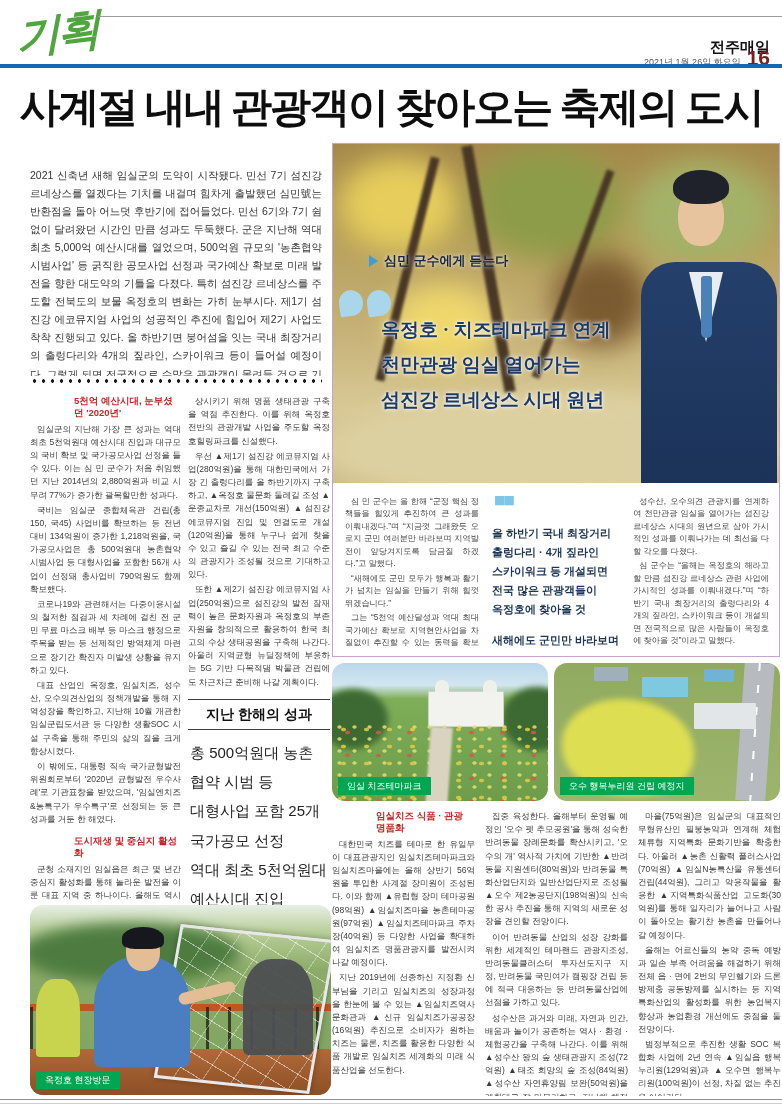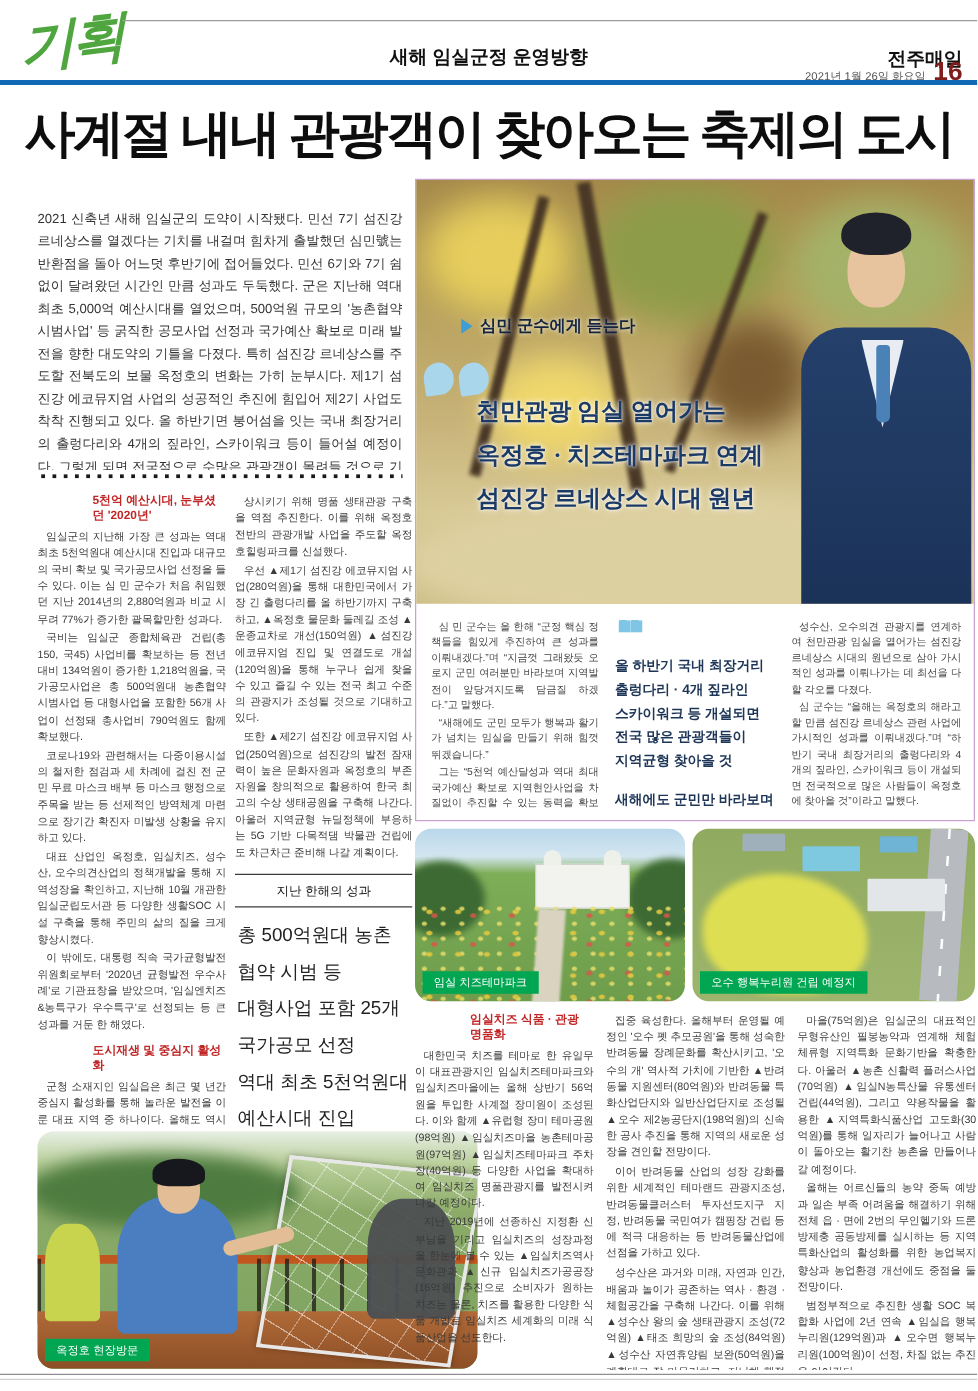--- a/index.html
+++ b/index.html
@@ -24,21 +24,21 @@
   .dots{position:absolute;left:30px;top:378px;width:292px;height:6px;
         background-image:radial-gradient(circle,#1a1a1a 1.6px,transparent 1.9px);
         background-size:9px 6px;background-repeat:repeat-x;}
   
   .colblock{position:absolute;overflow:hidden;}
   .colblock p{margin:0 0 2px 0;font-size:8.5px;line-height:1.55;text-align:justify;color:#3a3a3a;text-indent:7px;}
   .sec-h{margin:9px 0 3px 0;font-size:9.5px;font-weight:bold;color:#c22727;line-height:1.3;padding-left:44px;}
   .sec-h.first{margin-top:0;}
   
   .infobox{border-top:1.5px solid #3c3c3c;margin-top:10px;}
-  .infobox .ib-title{text-align:center;font-size:10px;font-weight:normal;color:#111;
+  .infobox .ib-title{text-align:center;font-size:14px;font-weight:bold;color:#111;
                      padding:6px 0 5px 0;border-bottom:1.5px solid #3c3c3c;}
   .infobox .ib-lines{padding:8px 2px 4px 2px;}
   .infobox .ib-lines div{font-size:15px;line-height:1.95;color:#222;}
   
   .iv-box{position:absolute;left:332px;top:143px;width:448px;height:514px;border:1px solid #c7a4cd;background:#fff;box-sizing:border-box;}
   .iv-photo{position:absolute;left:0;right:0;top:0;height:339px;overflow:hidden;
             background:linear-gradient(180deg,#a5894b 0%,#b7a05c 28%,#c6b177 55%,#d8c995 78%,#cfc08a 100%);}
   .blob{position:absolute;border-radius:50%;filter:blur(14px);}
   .trunk{position:absolute;background:#4a3826;filter:blur(1.5px);}
   .man-suit{position:absolute;left:308px;top:118px;width:136px;height:230px;background:linear-gradient(180deg,#24406b,#1b3258);border-radius:34px 34px 0 0;}
@@ -76,21 +76,21 @@
   .flowers{position:absolute;left:0;right:0;top:58px;bottom:0;
      background-image:radial-gradient(#e9cb3f 2px,transparent 3px),radial-gradient(#d8584a 2px,transparent 3px),radial-gradient(#eadf6d 1.6px,transparent 2.6px);
      background-size:23px 17px,31px 23px,15px 12px;opacity:.85;}
   .path{position:absolute;left:96px;top:64px;width:22px;height:80px;background:#d9d3c0;transform:rotate(4deg);filter:blur(1px);}
   .ph-osu{left:554px;top:663px;width:226px;height:138px;background:linear-gradient(180deg,#90ab60 0%,#9db46c 100%);}
   .yfield{position:absolute;left:8px;top:36px;width:132px;height:96px;background:#dede52;border-radius:45% 55% 40% 50%;filter:blur(3px);}
   .road{position:absolute;right:10px;top:0;width:30px;height:138px;background:#b7bbc0;transform:rotate(4deg);
      background-image:repeating-linear-gradient(180deg,#fff 0 8px,transparent 8px 22px);background-size:2px 100%;background-position:14px 0;background-repeat:no-repeat,repeat;}
   .bld{position:absolute;border-radius:1px;}
   
-  .ph-okj{left:30px;top:905px;width:352px;height:190px;
+  .ph-okj{left:30px;top:905px;width:301px;height:190px;
      background:linear-gradient(180deg,#e7efe4 0%,#b9cf9a 14%,#8cab68 34%,#7ba25f 100%);}
   .mtn{position:absolute;left:-10px;top:18px;width:220px;height:60px;background:#4e7c40;border-radius:50%;filter:blur(7px);}
   .deck{position:absolute;left:0;bottom:0;width:100%;height:46px;background:linear-gradient(180deg,#b06a38,#8d4f26);}
   .rail{position:absolute;left:0;bottom:36px;width:100%;height:52px;
      background-image:repeating-linear-gradient(90deg,rgba(30,25,20,.75) 0 3px,transparent 3px 22px);}
   .railbar{position:absolute;left:0;bottom:84px;width:100%;height:7px;background:#c2561f;}
   .mappanel{position:absolute;right:8px;top:26px;width:150px;height:150px;transform:rotate(10deg) skewY(-4deg);
      background:linear-gradient(135deg,#58a085 0%,#7fb98a 40%,#4d8f74 70%,#6aae83 100%);
      border:3px solid #e8e8e8;box-shadow:0 0 6px rgba(0,0,0,.3);
      background-image:repeating-linear-gradient(25deg,rgba(255,255,255,.5) 0 1px,transparent 1px 18px),
@@ -104,21 +104,20 @@
   
   .foot-rule{position:absolute;left:0;right:0;top:1099px;height:3px;border-top:1px solid #8f8f8f;border-bottom:1px solid #cfcfcf;}
 </style>
 </head>
 <body>
 
 <div class="page">
 
   <div class="logo">기획</div>
   <div class="hdr-topline"></div>
-  <div class="hdr-center">새해 임실군정 운영방향</div>
   <div class="paper-name">전주매일</div>
   <div class="dateline">
     <span>2021년 1월 26일 화요일</span>
     <span class="pageno">16</span>
   </div>
   <div class="blue-bar"></div>
 
   <h1 class="headline">사계절 내내 관광객이 찾아오는 축제의 도시 조성</h1>
 
   <p class="intro">2021 신축년 새해 임실군의 도약이 시작됐다. 민선 7기 섬진강 르네상스를 열겠다는 기치를 내걸며 힘차게 출발했던 심민號는 반환점을 돌아 어느덧 후반기에 접어들었다. 민선 6기와 7기 쉼 없이 달려왔던 시간인 만큼 성과도 두둑했다. 군은 지난해 역대 최초 5,000억 예산시대를 열었으며, 500억원 규모의 '농촌협약 시범사업' 등 굵직한 공모사업 선정과 국가예산 확보로 미래 발전을 향한 대도약의 기틀을 다졌다. 특히 섬진강 르네상스를 주도할 전북도의 보물 옥정호의 변화는 가히 눈부시다. 제1기 섬진강 에코뮤지엄 사업의 성공적인 추진에 힘입어 제2기 사업도 착착 진행되고 있다. 올 하반기면 붕어섬을 잇는 국내 최장거리의 출렁다리와 4개의 짚라인, 스카이워크 등이 들어설 예정이다. 그렇게 되면 전국적으로 수많은 관광객이 몰려들 것으로 기대된다. 심 민 군수는 '올해는 섬진강 르네상스의 원년의 해가 될 것'이라며 '옥정호와 임실치즈테마파크, 성수산, 오수의견관광지 등을 연계해 사계절 내내 관광객이 찾아오는 축제의 고장 임실을 만들겠다'고 강조했다. 2021년 임실 군정을 살펴봤다.</p>
@@ -172,41 +171,41 @@
       <div class="man-hair"></div>
       <div class="iv-kicker">
         <span class="tri"></span>
         <span>심민 군수에게 듣는다</span>
       </div>
       <div class="iv-bubbles">
         <span class="bub"></span>
         <span class="bub"></span>
       </div>
       <div class="iv-quote">
+        <div>옥정호 · 치즈테마파크 연계</div>
         <div>천만관광 임실 열어가는</div>
-        <div>옥정호 · 치즈테마파크 연계</div>
         <div>섬진강 르네상스 시대 원년</div>
       </div>
     </div>
 
     <div class="iv-cols">
       <div class="iv-col iv-c1">
         <p>심 민 군수는 올 한해 “군정 핵심 정책들을 힘있게 추진하여 큰 성과를 이뤄내겠다.”며 “지금껏 그래왔듯 오로지 군민 여러분만 바라보며 지역발전이 앞당겨지도록 담금질 하겠다.”고 말했다.</p>
         <p>“새해에도 군민 모두가 행복과 활기가 넘치는 임실을 만들기 위해 힘껏 뛰겠습니다.”</p>
         <p>그는 “5천억 예산달성과 역대 최대 국가예산 확보로 지역현안사업을 차질없이 추진할 수 있는 동력을 확보했다.”며 “500억원대 규모의 농촌협약사업과 오수면 행복누리원 건립, 도시재생 인정사업 등 굵직한 현안사업을 성공적으로 추진하겠다.”고 말했다.</p>
 
       </div>
       <div class="iv-col iv-c2">
         <div class="big-quote">❝</div>
         <div class="pq">
           <div>올 하반기 국내 최장거리</div>
           <div>출렁다리 · 4개 짚라인</div>
           <div>스카이워크 등 개설되면</div>
           <div>전국 많은 관광객들이</div>
-          <div>지역균형 찾아올 것</div>
+          <div>옥정호에 찾아올 것</div>
         </div>
         <div class="pq pq2">
           <div>새해에도 군민만 바라보며</div>
 
         </div>
 
       </div>
       <div class="iv-col iv-c3">
         <p>성수산, 오수의견 관광지를 연계하여 천만관광 임실을 열어가는 섬진강 르네상스 시대의 원년으로 삼아 가시적인 성과를 이뤄나가는 데 최선을 다할 각오를 다졌다.</p>
         <p>심 군수는 “올해는 옥정호의 해라고 할 만큼 섬진강 르네상스 관련 사업에 가시적인 성과를 이뤄내겠다.”며 “하반기 국내 최장거리의 출렁다리와 4개의 짚라인, 스카이워크 등이 개설되면 전국적으로 많은 사람들이 옥정호에 찾아올 것”이라고 말했다.</p>

